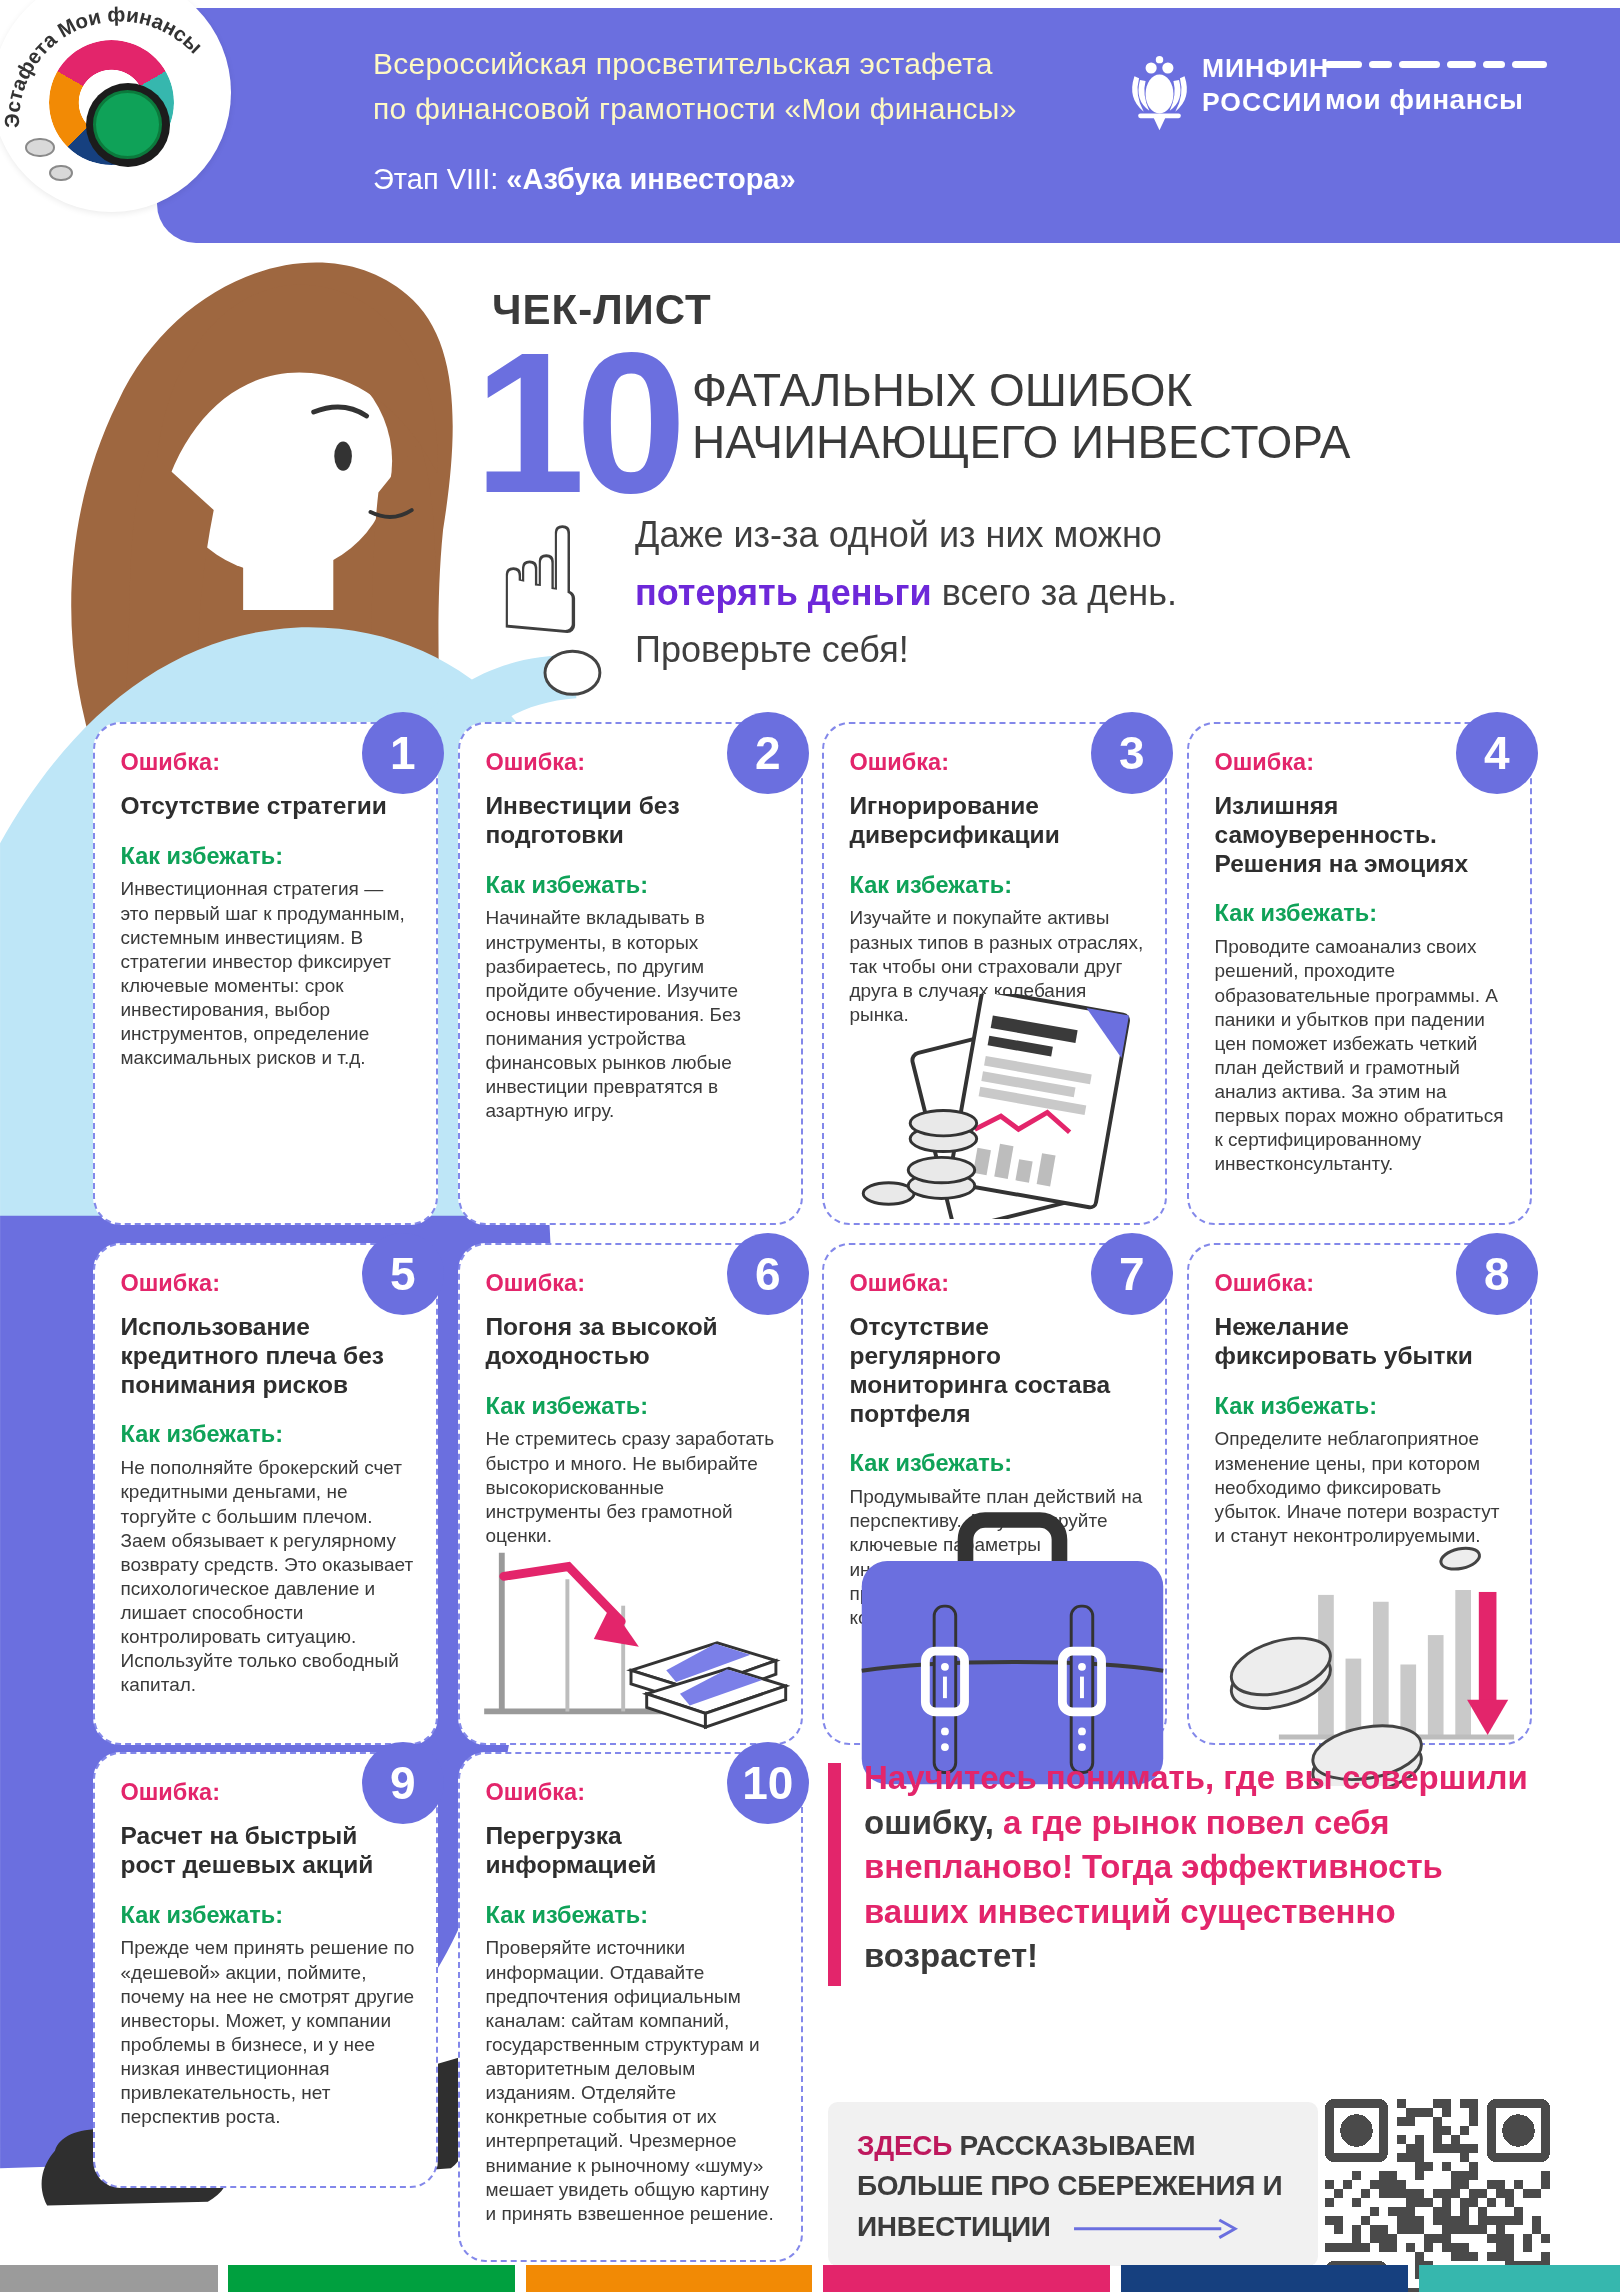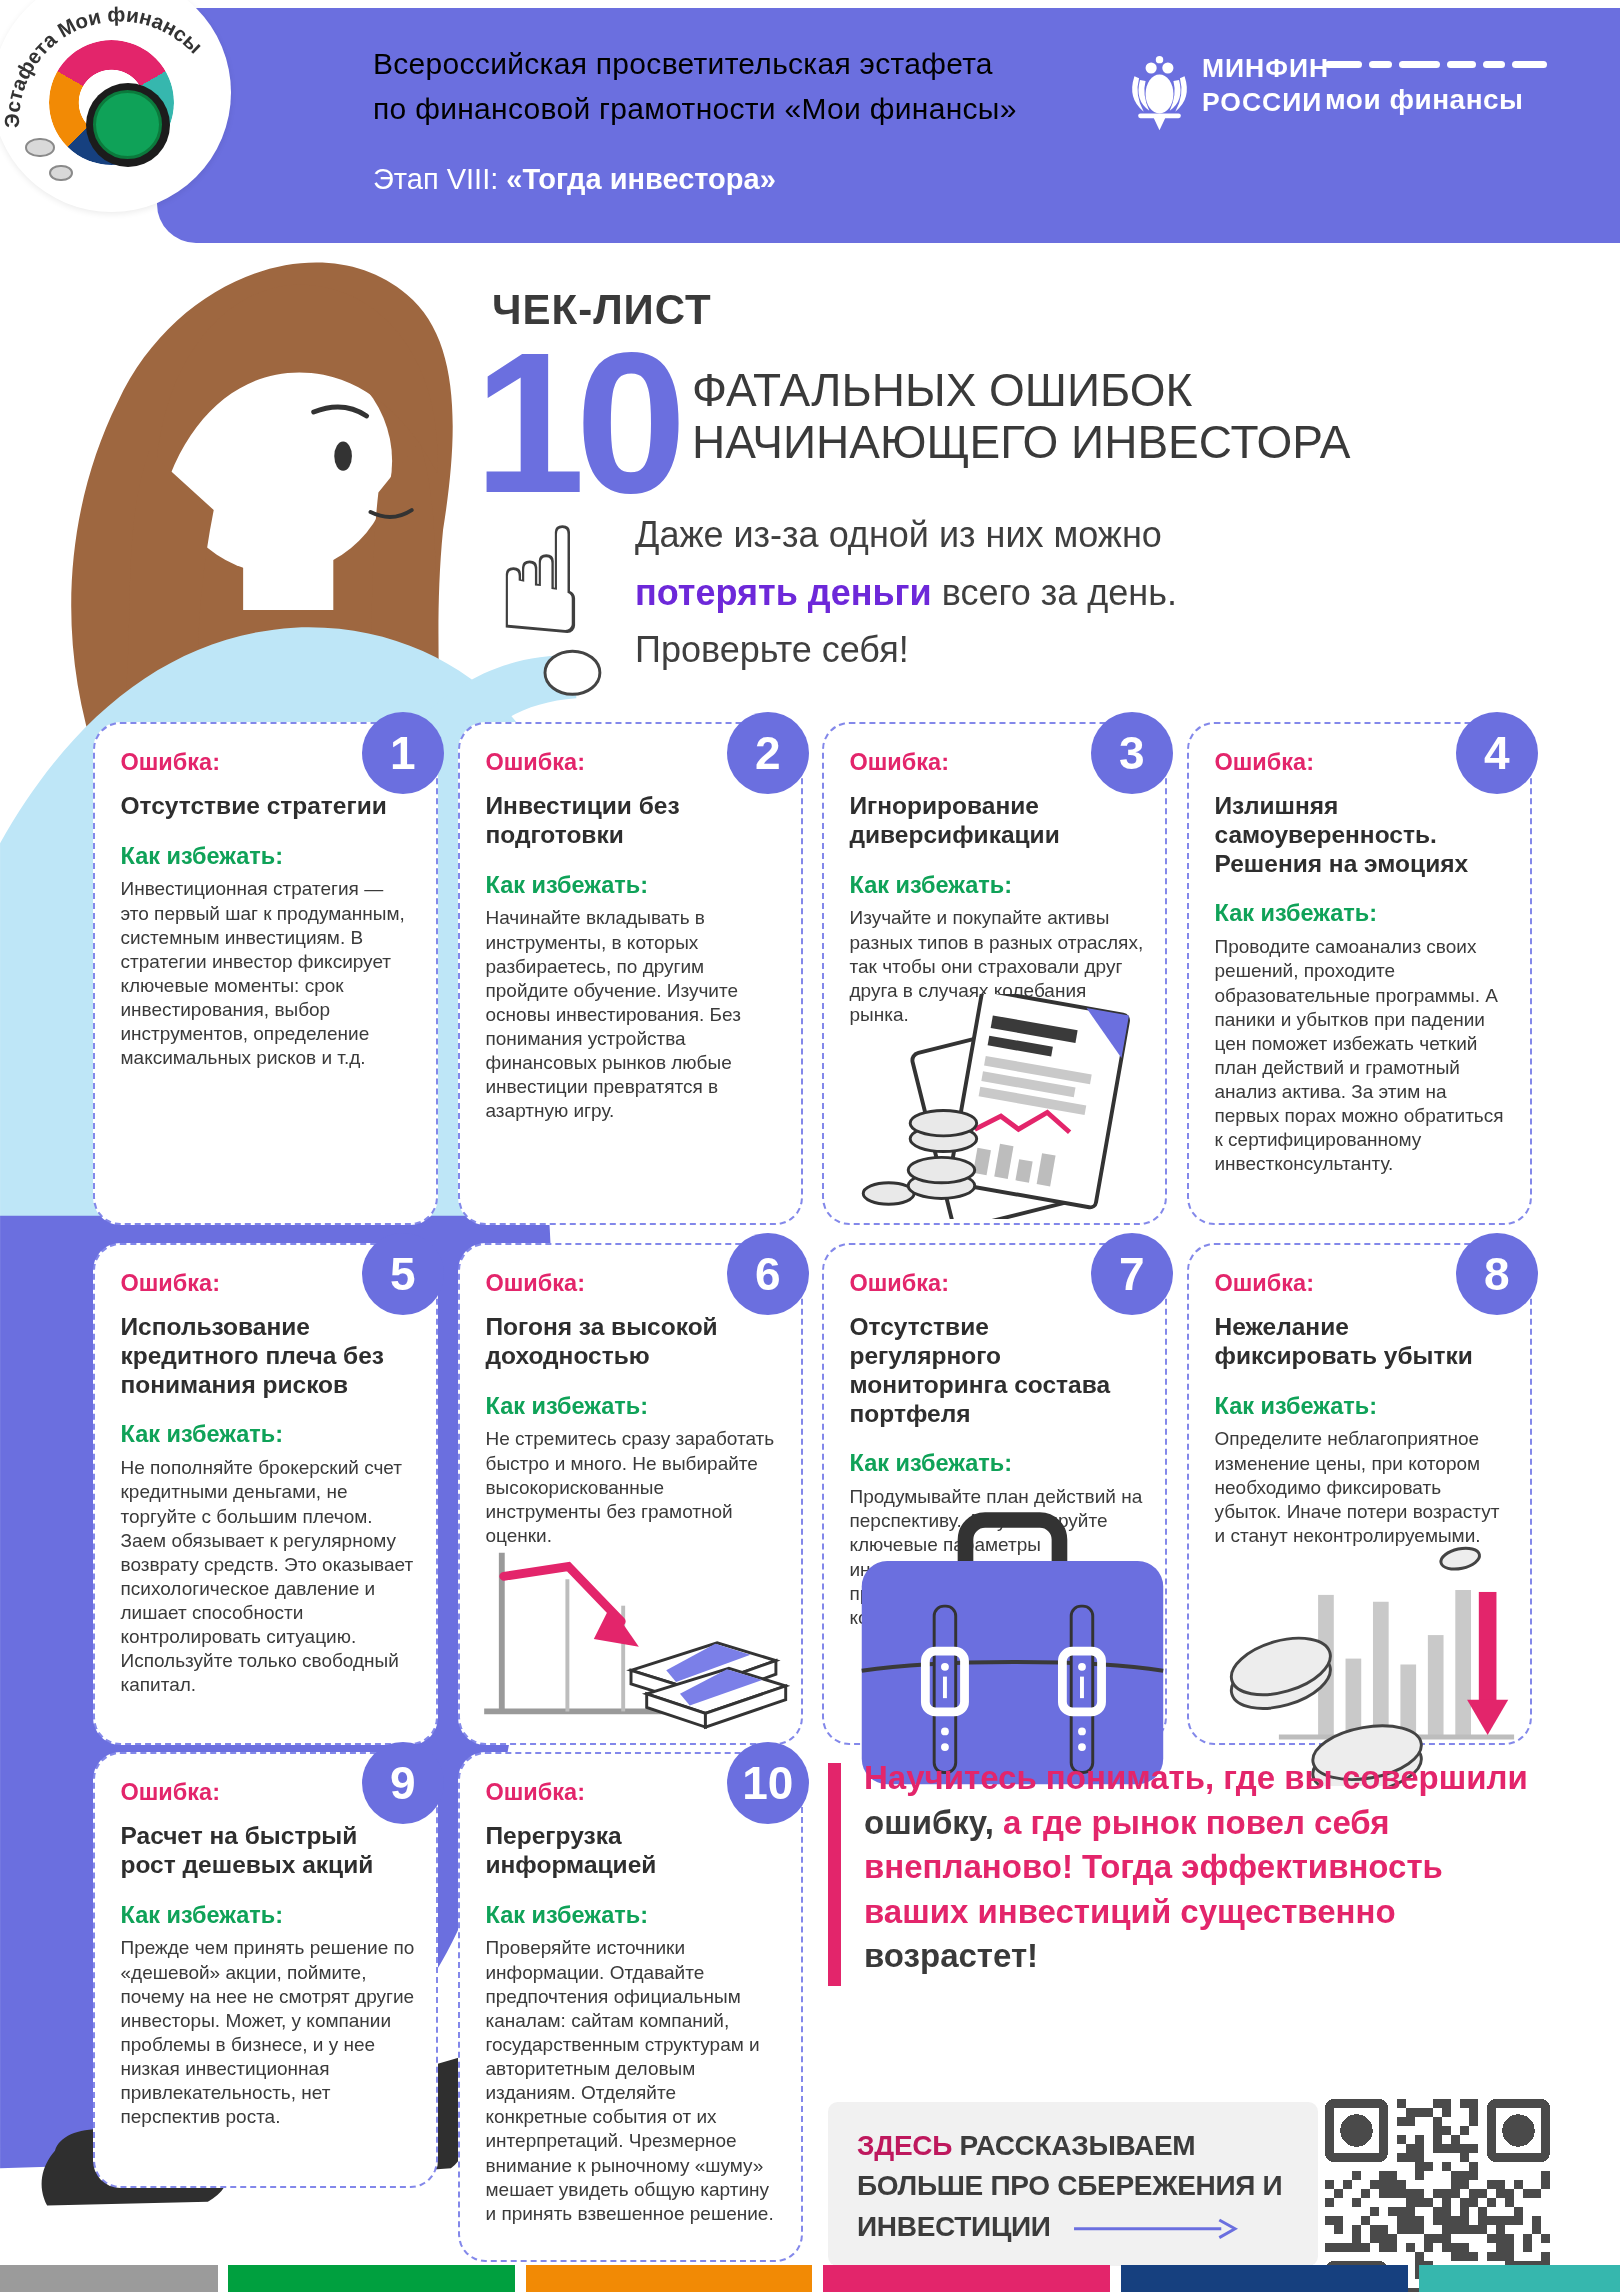--- a/index.html
+++ b/index.html
@@ -2,21 +2,21 @@
 <html lang="ru"><head>
 <meta charset="utf-8">
 <style>
   html,body{margin:0;padding:0;background:#e8e8ee;}
   .poster{
     position:relative;width:1620px;height:2293px;background:#ffffff;overflow:hidden;
     font-family:"Liberation Sans","DejaVu Sans",sans-serif;color:#333;
   }
   
   .header-band{position:absolute;left:157px;top:7.8px;right:0;height:235px;background:#6B6FDF;border-radius:39px 0 0 39px;z-index:3;}
-  .hdr-line{position:absolute;left:216px;color:#000000;font-size:30px;font-weight:500;letter-spacing:0.3px;text-align:center;}
+  .hdr-line{position:absolute;left:216px;color:#fef9c3;font-size:30px;font-weight:500;letter-spacing:0.3px;text-align:center;}
   .hdr-l1{top:39px;} .hdr-l2{top:84px;}
   .hdr-stage{position:absolute;left:216px;top:155px;color:#fff;font-size:29px;font-weight:400;}
   .hdr-stage b{font-weight:800;}
   .logo-circle{position:absolute;left:-7.8px;top:-27.4px;width:239px;height:239px;border-radius:50%;background:#fff;z-index:4;box-shadow:0 2px 5.9px rgba(0,0,0,.08);}
   .ring{position:absolute;left:57px;top:67px;width:125px;height:125px;border-radius:50%;
     background:conic-gradient(from -60deg,#E3256B 0deg 120deg,#36B7AE 120deg 190deg,#B9B9B9 190deg 233deg,#16407F 233deg 285deg,#F28A05 285deg 360deg);
     -webkit-mask:radial-gradient(closest-side,transparent 52%,#000 53% 100%);
             mask:radial-gradient(closest-side,transparent 52%,#000 53% 100%);}
   .coin-green{position:absolute;left:94px;top:110px;width:84px;height:84px;border-radius:50%;background:#1c1c1c;}
   .coin-green:after{content:"";position:absolute;left:6.9px;top:6.9px;width:63px;height:63px;border-radius:50%;background:#0FA258;border:3.9px solid #0b7a3c;}
@@ -61,21 +61,21 @@
   .stripe{position:absolute;top:2265px;height:27.4px;z-index:2;}
 </style>
 </head>
 <body>
 
 <div class="poster">
 
   <div class="header-band">
     <div class="hdr-line hdr-l1">Всероссийская просветительская эстафета</div>
     <div class="hdr-line hdr-l2">по финансовой грамотности «Мои финансы»</div>
-    <div class="hdr-stage"><span>Этап VIII: </span><b>«Тогда инвестора»</b></div>
+    <div class="hdr-stage"><span>Этап VIII: </span><b>«Азбука инвестора»</b></div>
   </div>
 
   <div class="logo-circle">
     <div class="ring"></div>
     <div class="coin-green"></div>
     <div class="mini-coin" style="left:33px;top:165px;width:25.5px;height:15.7px;"></div>
     <div class="mini-coin" style="left:57px;top:192px;width:19.6px;height:12.7px;"></div>
     <svg class="ring-text-svg" viewBox="0 0 244 244">
       <path id="ringPath" d="M28,160 A102,102 0 0 1 226,118" fill="none"></path>
       <text font-size="21" font-weight="700" fill="#333" font-family="Liberation Sans, DejaVu Sans, sans-serif">

